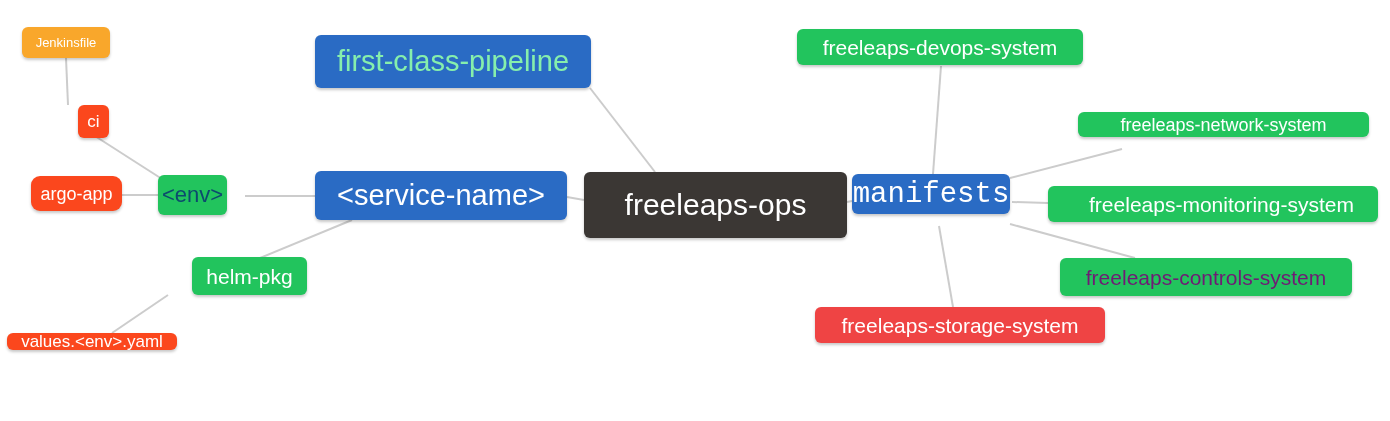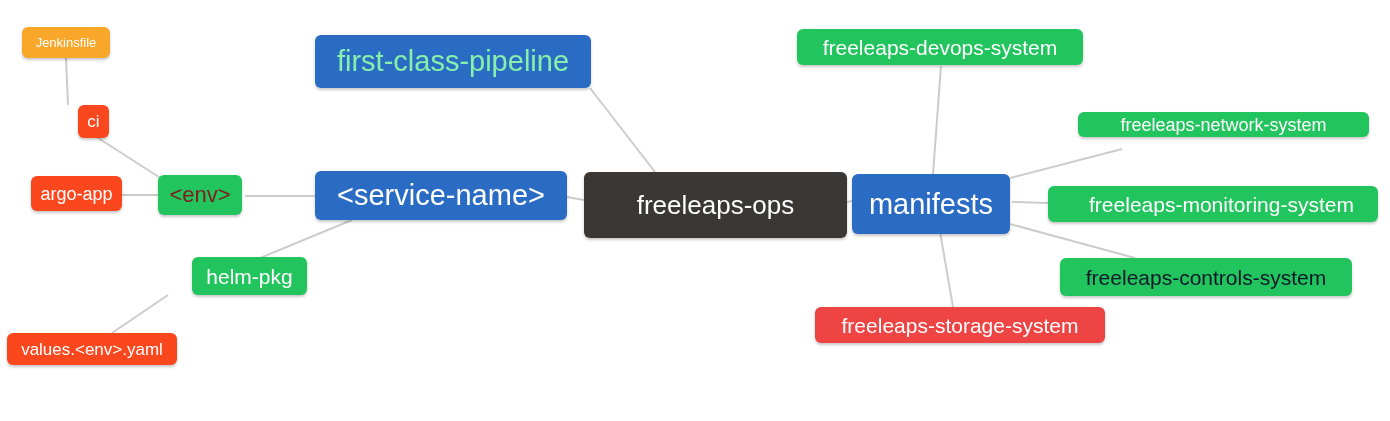--- a/index.html
+++ b/index.html
@@ -52,27 +52,27 @@
       <line x1="847" y1="202" x2="852" y2="201" stroke="#cccccc" stroke-width="2"></line>
       <line x1="933" y1="174" x2="941" y2="66" stroke="#cccccc" stroke-width="2"></line>
       <line x1="1010" y1="178" x2="1122" y2="149" stroke="#cccccc" stroke-width="2"></line>
       <line x1="1012" y1="202" x2="1048" y2="203" stroke="#cccccc" stroke-width="2"></line>
       <line x1="1010" y1="224" x2="1135" y2="258" stroke="#cccccc" stroke-width="2"></line>
       <line x1="939" y1="226" x2="953" y2="307" stroke="#cccccc" stroke-width="2"></line>
     </svg>
   <div id="node-layer">
       <div class="node" style="left: 22px; top: 27px; width: 88px; height: 31px; font-size: 13px; background: rgb(249, 167, 43); color: rgb(255, 255, 255); text-align: center;">Jenkinsfile</div>
       <div class="node" style="left: 53px; top: 105px; width: 31px; height: 33px; font-size: 17px; background: rgb(251, 71, 29); color: rgb(255, 255, 255); margin-left: 25px;">ci</div>
-      <div class="node" style="left: 31px; top: 176px; width: 91px; height: 35px; font-size: 18px; background: rgb(251, 71, 29); color: rgb(255, 255, 255);">argo-app</div>
-      <div class="node" style="left: 158px; top: 175px; width: 84px; height: 40px; font-size: 22px; background: rgb(34, 196, 93); color: #7f1d1d;">&lt;env&gt;</div>
+      <div class="node" style="left: 31px; top: 176px; width: 91px; height: 35px; font-size: 18px; background: rgb(251, 71, 29); color: rgb(255, 255, 255); border-radius: 9px;">argo-app</div>
+      <div class="node" style="left: 158px; top: 175px; width: 69px; height: 40px; font-size: 22px; background: rgb(34, 196, 93); color: #0c4a6e;">&lt;env&gt;</div>
       <div class="node" style="left: 148px; top: 257px; width: 115px; height: 38px; font-size: 21px; background: rgb(34, 196, 93); color: rgb(255, 255, 255); margin-left: 44px;">helm-pkg</div>
-      <div class="node" style="left: 7px; top: 333px; width: 170px; height: 32px; font-size: 17px; background: rgb(251, 71, 29); color: rgb(255, 255, 255);">values.&lt;env&gt;.yaml</div>
+      <div class="node" style="left: 7px; top: 333px; width: 170px; height: 17px; font-size: 17px; background: rgb(251, 71, 29); color: rgb(255, 255, 255);">values.&lt;env&gt;.yaml</div>
       <div class="node" style="left: 315px; top: 35px; width: 276px; height: 53px; font-size: 29px; background: rgb(42, 107, 196); color: #86efac;">first-class-pipeline</div>
       <div class="node" style="left: 315px; top: 171px; width: 252px; height: 49px; font-size: 29px; background: rgb(42, 107, 196); color: rgb(255, 255, 255);">&lt;service-name&gt;</div>
-      <div class="node" style="left: 584px; top: 172px; width: 263px; height: 66px; font-size: 26px; background: rgb(59, 55, 52); color: rgb(255, 255, 255);">freeleaps-ops</div>
-      <div class="node" style="left: 852px; top: 174px; width: 158px; height: 60px; font-size: 29px; background: rgb(42, 107, 196); color: rgb(255, 255, 255);">manifests</div>
+      <div class="node" style="left: 584px; top: 172px; width: 263px; height: 66px; font-size: 30px; background: rgb(59, 55, 52); color: rgb(255, 255, 255);">freeleaps-ops</div>
+      <div class="node" style="left: 852px; top: 174px; width: 158px; height: 40px; font-size: 29px; background: rgb(42, 107, 196); color: rgb(255, 255, 255); font-family: Liberation Mono, monospace;">manifests</div>
       <div class="node" style="left: 797px; top: 29px; width: 286px; height: 36px; font-size: 21px; background: rgb(34, 196, 93); color: rgb(255, 255, 255);">freeleaps-devops-system</div>
       <div class="node" style="left: 1054px; top: 112px; width: 291px; height: 25px; font-size: 18px; background: rgb(34, 196, 93); color: rgb(255, 255, 255); margin-left: 24px;">freeleaps-network-system</div>
       <div class="node" style="left: 1048px; top: 186px; width: 330px; height: 36px; font-size: 21px; background: rgb(34, 196, 93); color: rgb(255, 255, 255); padding-left: 17px;">freeleaps-monitoring-system</div>
-      <div class="node" style="left: 1060px; top: 258px; width: 292px; height: 38px; font-size: 21px; background: rgb(34, 196, 93); color: #0f172a;">freeleaps-controls-system</div>
+      <div class="node" style="left: 1060px; top: 258px; width: 292px; height: 38px; font-size: 21px; background: rgb(34, 196, 93); color: #701a75;">freeleaps-controls-system</div>
       <div class="node" style="left: 815px; top: 307px; width: 290px; height: 36px; font-size: 21px; background: #ef4444; color: rgb(255, 255, 255);">freeleaps-storage-system</div>
     </div>
 </div>
 
 </body></html>

